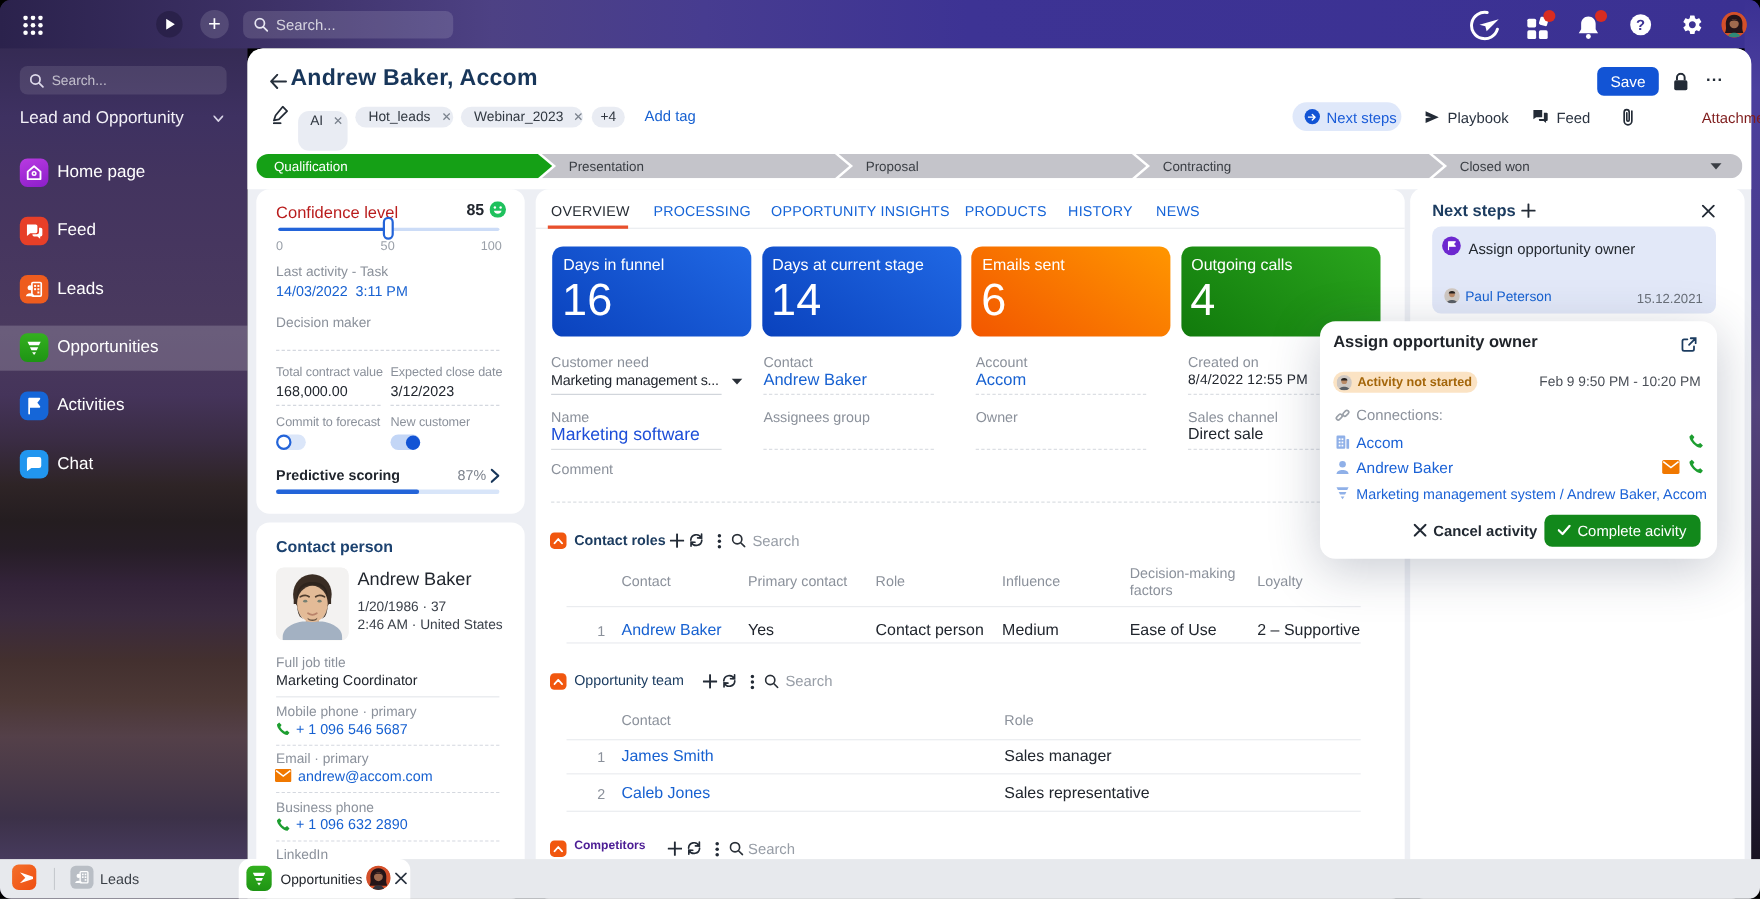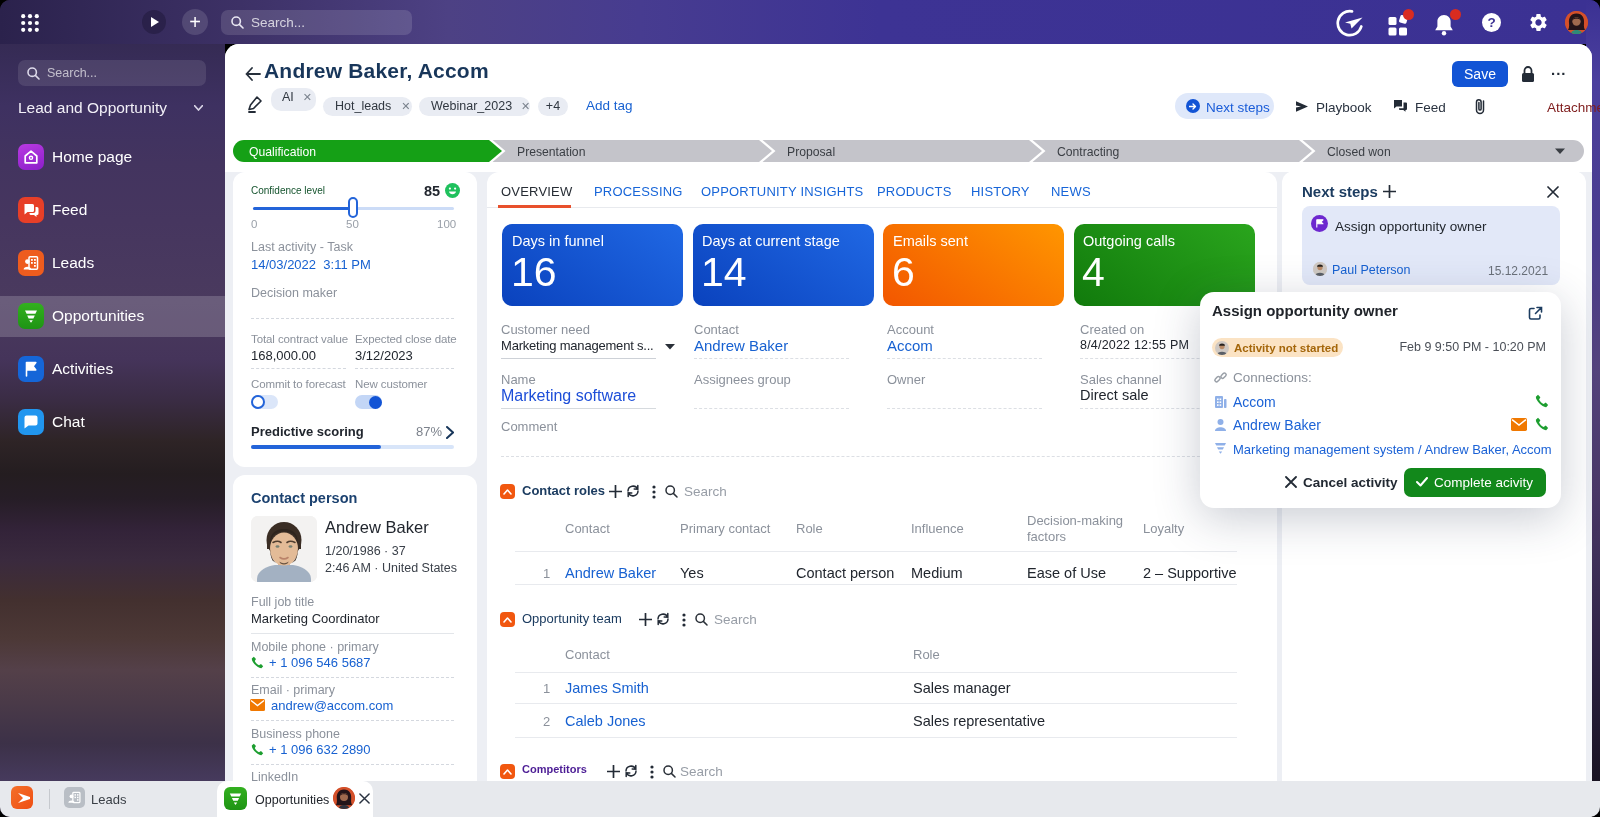--- a/index.html
+++ b/index.html
@@ -160,21 +160,21 @@
     <svg class="abs" style="left:1296px;top:22px" width="14" height="17" viewBox="0 0 14 17">
         <rect x="1" y="7" width="12" height="9" rx="1.5" fill="#232b36"></rect>
         <path d="M3.5 7 V4.5 a3.5 3.5 0 0 1 7 0 V7" fill="none" stroke="#232b36" stroke-width="1.8"></path>
       </svg>
     <div class="abs" style="left:1326px;top:17px;color:#232b36;font-size:15px;font-weight:bold;letter-spacing:1px">...</div>
 
     <svg class="abs" style="left:22px;top:52px" width="15" height="17" viewBox="0 0 15 17">
         <path d="M10 1 L14 5 L6.5 12.5 L2 13.5 L3.5 9 Z" fill="none" stroke="#232b36" stroke-width="1.6" stroke-linejoin="round"></path>
         <path d="M2 16 h6" stroke="#232b36" stroke-width="1.8" stroke-linecap="round"></path>
       </svg>
-    <div class="abs" style="left:46px;top:44px;width:45px;height:23px;background:#e9ecf3;border-radius:10px;color:#303740;font-size:12.5px;line-height:19px;white-space:nowrap;padding-left:11px">AI<span style="color:#7a828d;margin-left:9px;font-size:11px">✕</span></div>
+    <div class="abs" style="left:46px;top:57px;width:45px;height:36px;background:#e9ecf3;border-radius:10px;color:#303740;font-size:12.5px;line-height:19px;white-space:nowrap;padding-left:11px">AI<span style="color:#7a828d;margin-left:9px;font-size:11px">✕</span></div>
     <div class="abs" style="left:98px;top:53px;width:89px;height:19px;background:#e9ecf3;border-radius:10px;color:#303740;font-size:12.5px;line-height:19px;white-space:nowrap;padding-left:12px">Hot_leads<span style="color:#7a828d;margin-left:10px;font-size:11px">✕</span></div>
     <div class="abs" style="left:194px;top:53px;width:111px;height:19px;background:#e9ecf3;border-radius:10px;color:#303740;font-size:12.5px;line-height:19px;white-space:nowrap;padding-left:12px">Webinar_2023<span style="color:#7a828d;margin-left:9px;font-size:11px">✕</span></div>
     <div class="abs" style="left:313px;top:53px;width:30px;height:19px;background:#e9ecf3;border-radius:10px;color:#303740;font-size:12.5px;line-height:19px;text-align:center">+4</div>
     <div class="abs" style="left:361px;top:54px;color:#1761d1;font-size:13.5px">Add tag</div>
 
     <div class="abs" style="left:950px;top:49px;width:99px;height:26px;background:#dfe8fa;border-radius:13px"></div>
     <div class="abs" style="left:961px;top:55px;width:14px;height:14px;border-radius:50%;background:#1254d5"></div>
     <svg class="abs" style="left:964px;top:58.5px" width="8" height="7" viewBox="0 0 8 7">
         <path d="M0 3.5 h6 M4 1 l2.5 2.5 L4 6" fill="none" stroke="#fff" stroke-width="1.3" stroke-linecap="round" stroke-linejoin="round"></path>
       </svg>
@@ -201,21 +201,21 @@
       <path d="M1069.5 0 H1340 A11 11 0 0 1 1351 11 A11 11 0 0 1 1340 22 H1069.5 L1082.5 11 Z" fill="#c4c4ca"></path>
       <text x="16" y="15.5" font-size="12.2" fill="#ffffff">Qualification</text>
       <text x="284" y="15.5" font-size="12.2" fill="#3a3e44">Presentation</text>
       <text x="554" y="15.5" font-size="12.2" fill="#3a3e44">Proposal</text>
       <text x="824" y="15.5" font-size="12.2" fill="#3a3e44">Contracting</text>
       <text x="1094" y="15.5" font-size="12.2" fill="#3a3e44">Closed won</text>
       <path d="M1322 8.5 l5 5.5 l5 -5.5 Z" fill="#3a3e44"></path>
     </svg>
 
     <div class="card" style="left:8px;top:128px;width:244px;height:295px"></div>
-    <div class="abs" style="left:26px;top:141px;color:#14532d;font-size:10px">Confidence level</div>
+    <div class="abs" style="left:26px;top:141px;color:#b91c1c;font-size:15px">Confidence level</div>
     <div class="abs" style="left:199px;top:139px;color:#21262e;font-size:14.5px;font-weight:bold">85</div>
     <svg class="abs" style="left:220px;top:139px" width="15" height="15" viewBox="0 0 15 15">
         <circle cx="7.5" cy="7.5" r="7.5" fill="#1fc15d"></circle>
         <circle cx="4.9" cy="5.6" r="1.1" fill="#fff"></circle>
         <circle cx="10.1" cy="5.6" r="1.1" fill="#fff"></circle>
         <path d="M4 8.6 a3.6 3.6 0 0 0 7 0 Z" fill="#fff"></path>
       </svg>
     <div class="abs" style="left:28px;top:162.5px;width:201px;height:3px;border-radius:2px;background:#ccdcf7"></div>
     <div class="abs" style="left:28px;top:162.5px;width:100px;height:3px;border-radius:2px;background:#2364d9"></div>
     <div class="abs" style="left:123px;top:153px;width:10px;height:21px;border-radius:5px;background:#fff;border:2px solid #2364d9"></div>

